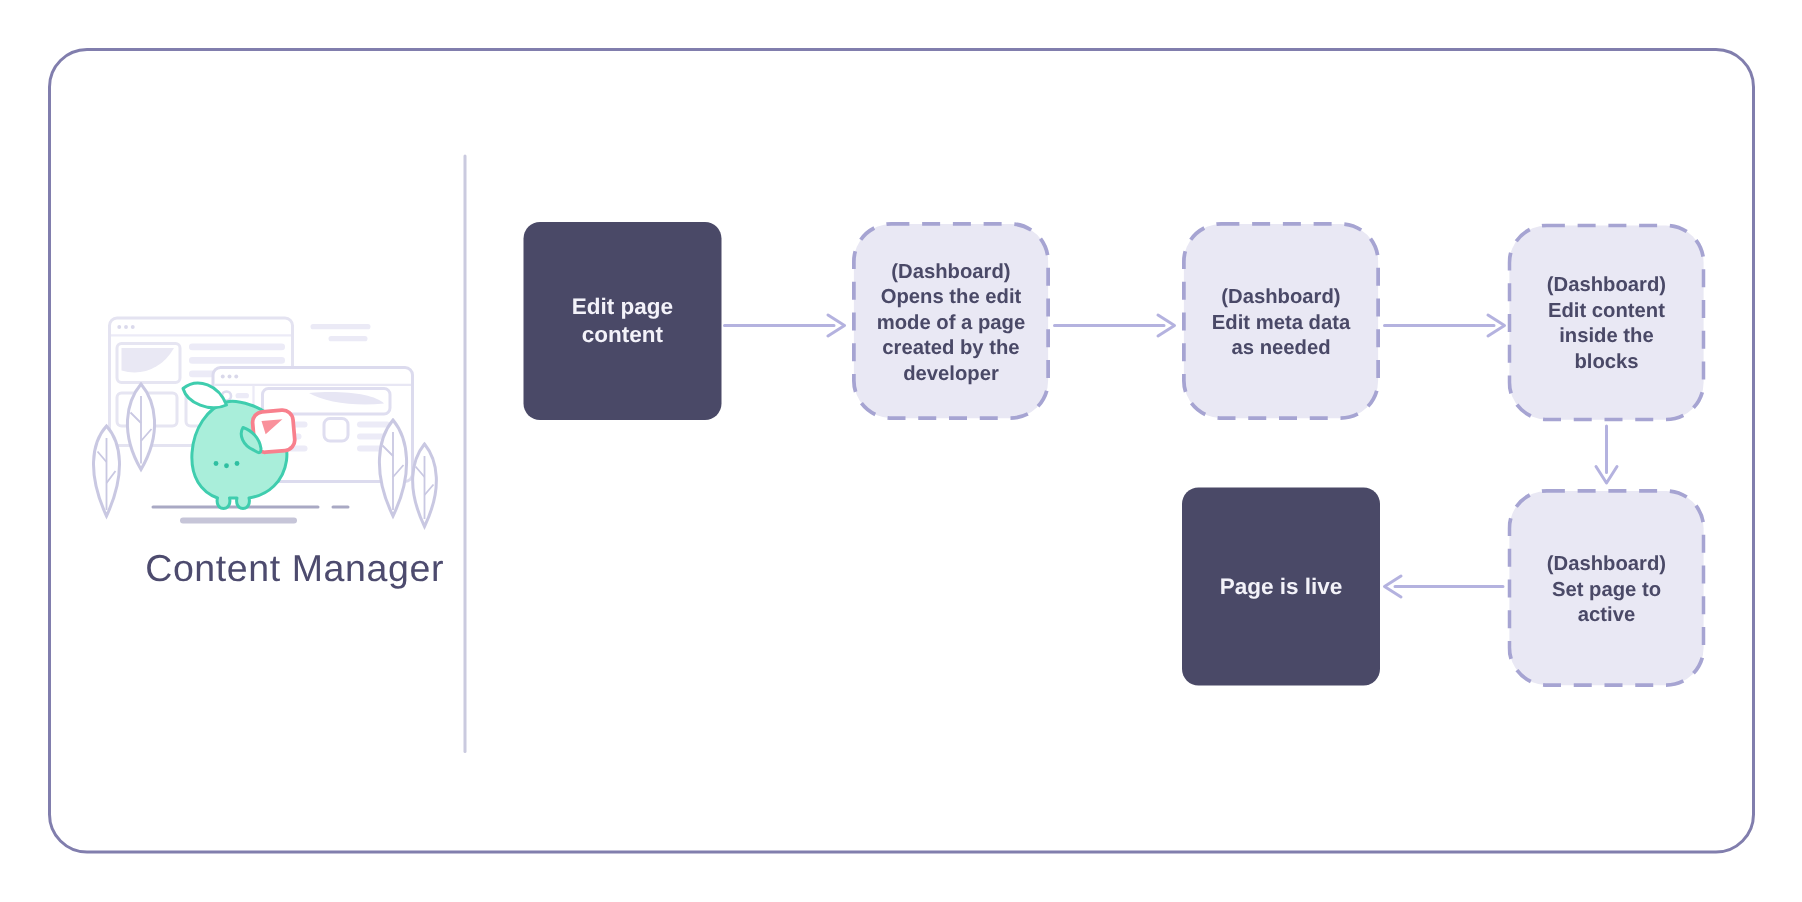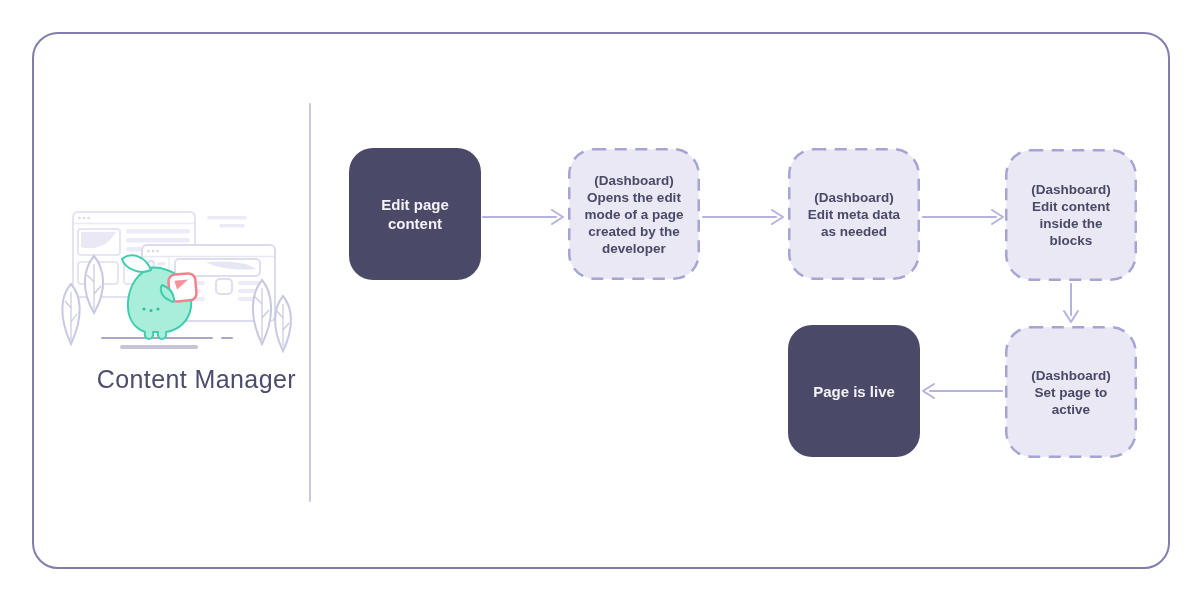--- a/index.html
+++ b/index.html
@@ -48,21 +48,21 @@
     display: flex; align-items: center; justify-content: center;
     text-align: center;
   }
   .node .label {
     white-space: pre-line;
     position: relative; z-index: 1;
     padding: 0 6px;
   }
   .node.solid {
     background: #4A4967;
-    border-radius: 24px;
+    border-radius: 11px;
   }
   .node.solid .label {
     color: #F3F2F9;
     font-size: 15px; line-height: 19px;
     font-weight: bold;
   }
   .node.dashed .label {
     color: #4A4967;
     font-size: 13.5px; line-height: 17px;
     font-weight: bold;

